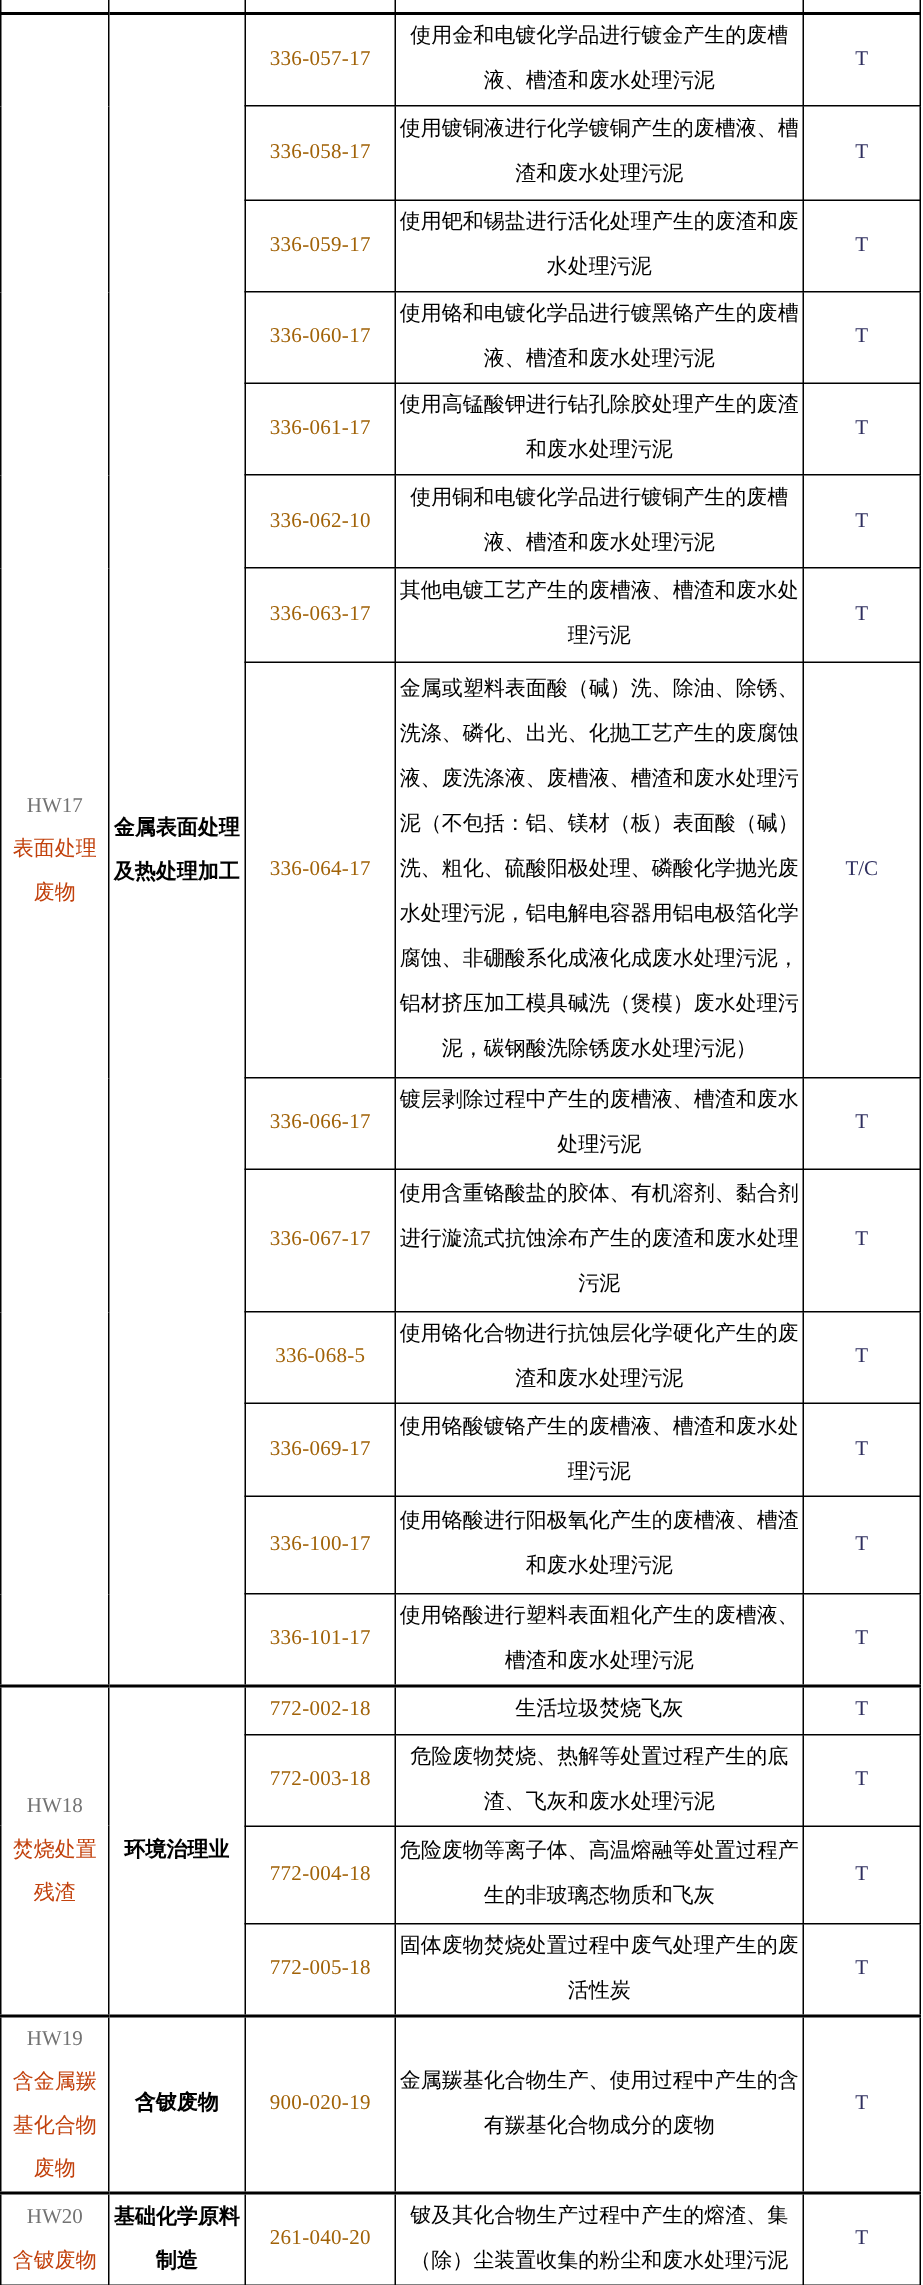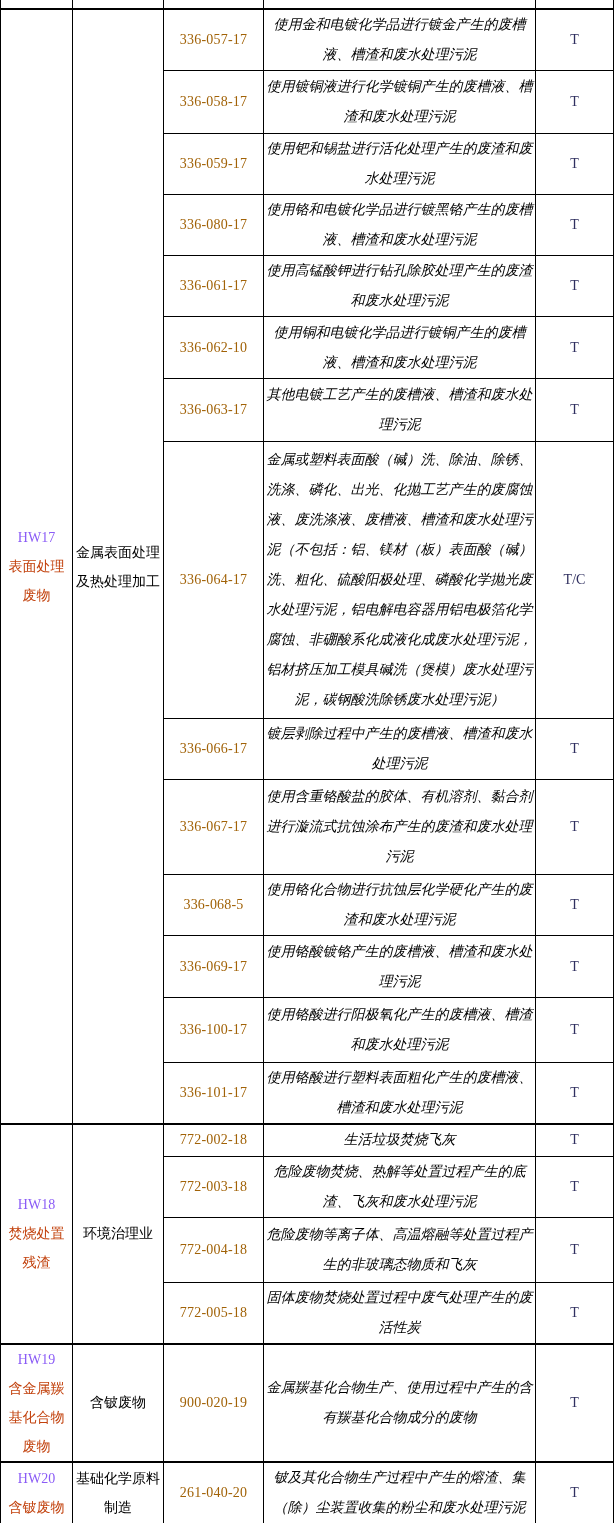--- a/index.html
+++ b/index.html
@@ -23,26 +23,26 @@
     padding: 0 2px;
     text-align: center;
     vertical-align: middle;
     overflow: hidden;
     font-size: 14px;
   }
   tr.sec > td { border-top-width: 2px; }
   tr.sliver-top > td { border-top: none; height: 8px; padding: 0; }
 
   td.cat  { line-height: 29px; }
-  td.ind  { line-height: 29px; white-space: pre-line; }
+  td.ind  { line-height: 29px; white-space: pre-line; font-weight: bold; }
   td.code { color: #a16207; letter-spacing: 0.2px; }
-  td.desc { line-height: 30px; white-space: pre-line; font-style: italic; }
+  td.desc { line-height: 30px; white-space: pre-line; }
   td.prop { color: #2f2f5f; }
 
-  .cat-code { display: block; color: #8b5cf6; }
+  .cat-code { display: block; color: #737373; }
   .cat-name { display: block; color: #c2410c; white-space: pre-line; }
 </style>
 </head>
 <body>
 
 <table class="waste">
   <colgroup>
     <col style="width:72px">
       <col style="width:91px">
       <col style="width:100px">
@@ -78,21 +78,21 @@
 渣和废水处理污泥</td>
     <td class="prop">T</td>
   </tr>
   <tr style="height:61px">
     <td class="code">336-059-17</td>
     <td class="desc">使用钯和锡盐进行活化处理产生的废渣和废
 水处理污泥</td>
     <td class="prop">T</td>
   </tr>
   <tr style="height:60px">
-    <td class="code">336-080-17</td>
+    <td class="code">336-060-17</td>
     <td class="desc">使用铬和电镀化学品进行镀黑铬产生的废槽
 液、槽渣和废水处理污泥</td>
     <td class="prop">T</td>
   </tr>
   <tr style="height:61px">
     <td class="code">336-061-17</td>
     <td class="desc">使用高锰酸钾进行钻孔除胶处理产生的废渣
 和废水处理污泥</td>
     <td class="prop">T</td>
   </tr>

